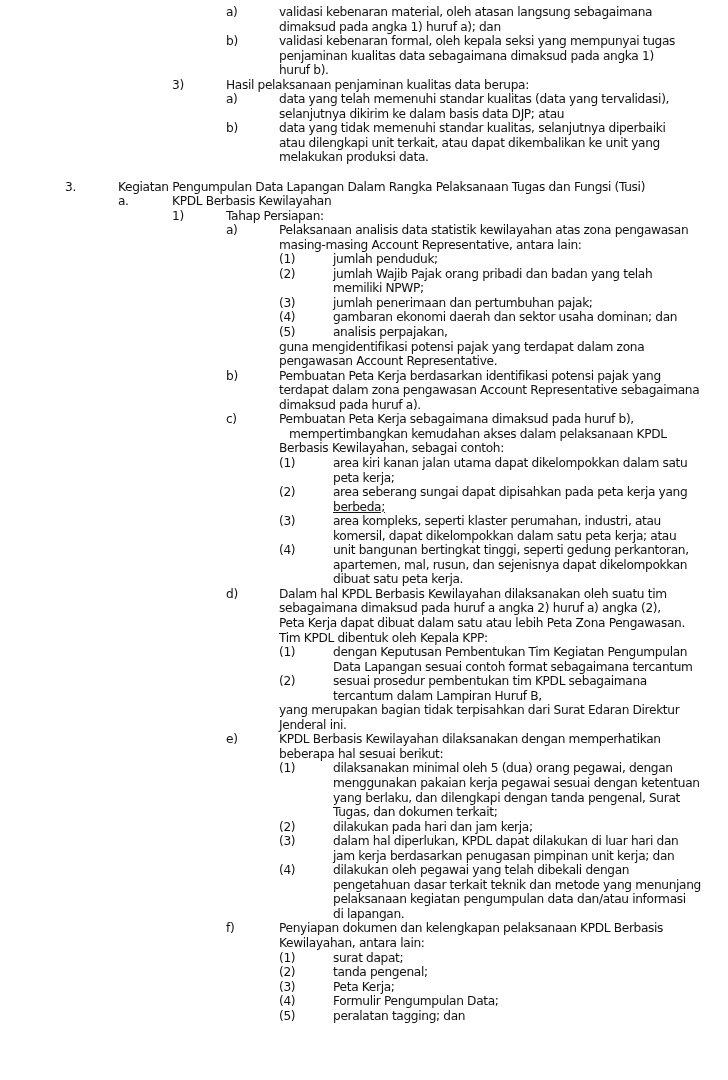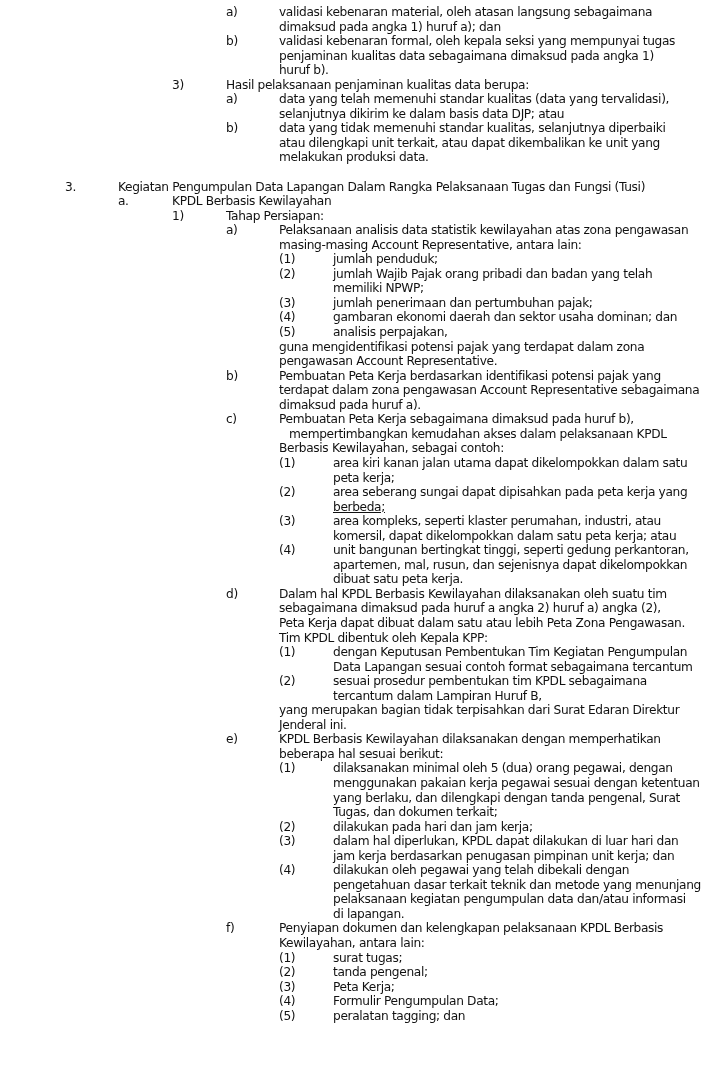--- a/index.html
+++ b/index.html
@@ -300,21 +300,21 @@
         <span class="m" style="left: 226px;">f)</span>
         <span class="t" style="left: 279px;">Penyiapan dokumen dan kelengkapan pelaksanaan KPDL Berbasis</span>
       </div>
       <div class="line">
         <span class="t" style="left: 279px;">Kewilayahan, antara lain:</span>
       </div>
     </div>
     <div>
       <div class="line">
         <span class="m" style="left: 279px;">(1)</span>
-        <span class="t" style="left: 333px;">surat tugas;</span>
+        <span class="t" style="left: 333px;">surat dapat;</span>
       </div>
     </div>
     <div>
       <div class="line">
         <span class="m" style="left: 279px;">(2)</span>
         <span class="t" style="left: 333px;">tanda pengenal;</span>
       </div>
     </div>
     <div>
       <div class="line">

